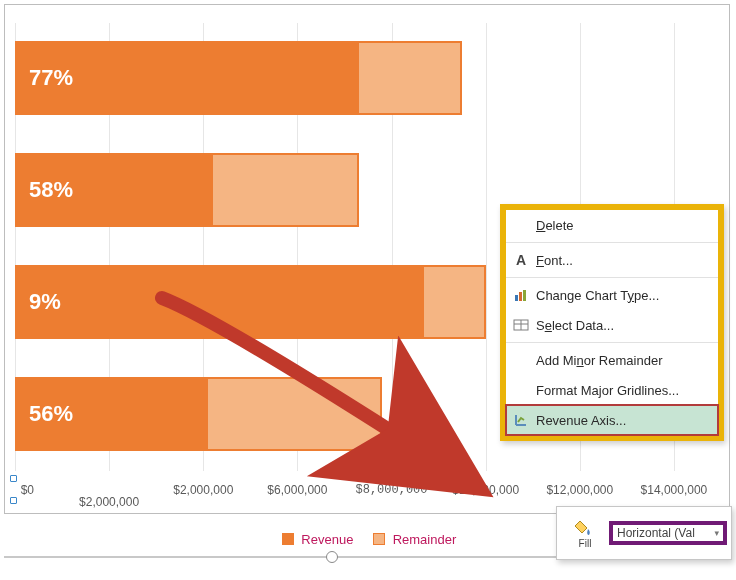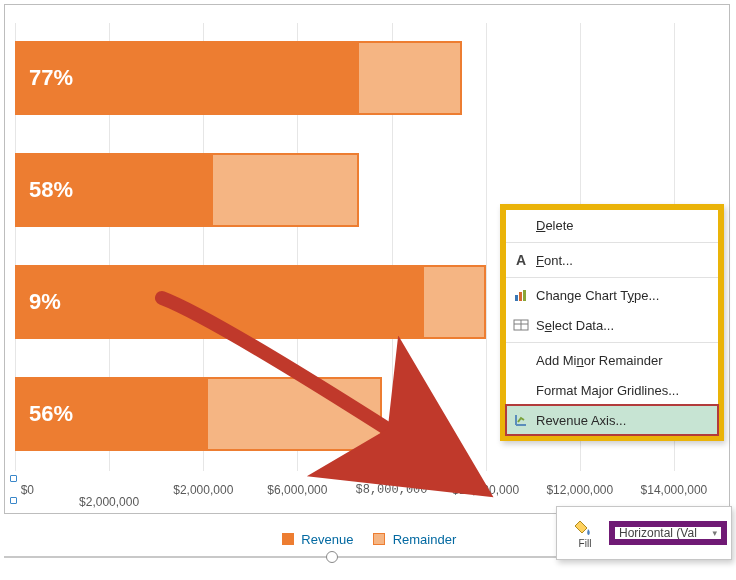--- a/index.html
+++ b/index.html
@@ -102,21 +102,21 @@
   }
 
   
   .legend {
     position: absolute;
     left: 0;
     width: 728px;
     bottom: -34px;
     text-align: center;
     font-size: 13px;
-    color: #0369a1;
+    color: #be185d;
   }
   .legend .sw {
     display: inline-block;
     width: 12px; height: 12px;
     vertical-align: -1px;
     margin-right: 4px;
   }
   .legend .entry { display: inline-block; margin: 0 8px; }
 
   
@@ -205,21 +205,21 @@
     align-items: center;
     justify-content: center;
     font-size: 10px;
     color: #444;
   }
   .mini-btn .micon { width: 22px; height: 20px; }
   .mini-select {
     flex: 1;
     margin: 0 4px;
     height: 24px;
-    border: 6px solid #701a75;
+    border: 4px solid #701a75;
     display: flex;
     align-items: center;
     justify-content: space-between;
     padding: 0 4px;
     font-size: 12px;
     color: #444;
     white-space: nowrap;
     overflow: hidden;
   }
   .chev { font-size: 9px; color: #777; }

